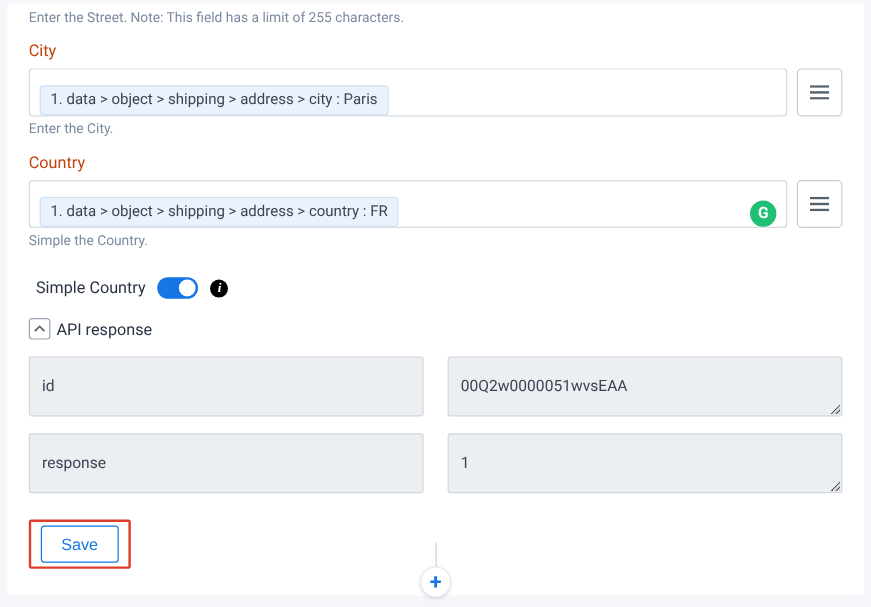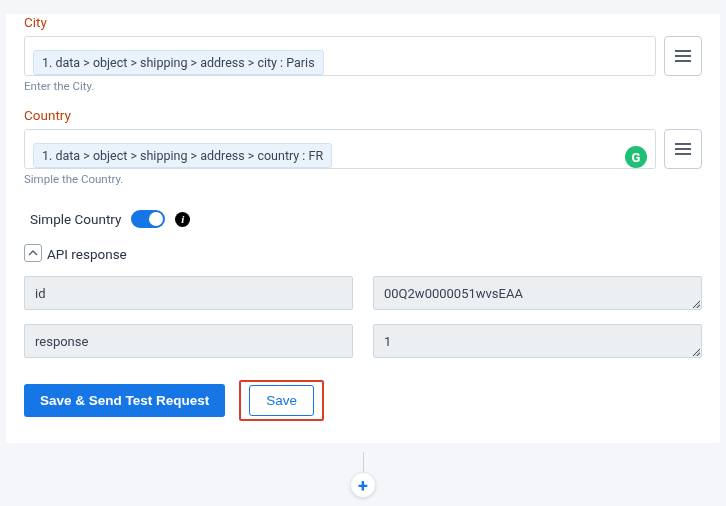--- a/index.html
+++ b/index.html
@@ -145,21 +145,21 @@
     margin-top: 14px;
     display: grid;
     grid-template-columns: 1fr 1fr;
     column-gap: 20px;
     row-gap: 14px;
   }
   .kv-cell {
     background: #eceff2;
     border: 1px solid #d0d6dd;
     border-radius: 2px;
-    height: 34px;
+    height: 50px;
     display: flex;
     align-items: center;
     padding: 0 10px;
     color: #3a4354;
     font-size: 13px;
     position: relative;
   }
   .kv-cell.val {
     resize: both;
     overflow: hidden;
@@ -234,20 +234,21 @@
     justify-content: center;
     cursor: pointer;
   }
   .top-hint { padding-top: 4px; }
 </style>
 </head>
 <body>
 
 <div class="card">
 
+  <div class="hint top-hint">Enter the Street. Note: This field has a limit of 255 characters.</div>
 
   <div class="field-label">City</div>
   <div class="input-row">
     <div class="input-box">
       <span class="chip">1. data &gt; object &gt; shipping &gt; address &gt; city : Paris</span>
     </div>
     <div class="hamburger-btn">
       <svg width="16" height="12" viewBox="0 0 16 12">
         <rect x="0" y="0" width="16" height="2" fill="#55606e"></rect>
         <rect x="0" y="5" width="16" height="2" fill="#55606e"></rect>
@@ -289,21 +290,20 @@
   </div>
 
   <div class="kv-grid">
     <div class="kv-cell">id</div>
     <div class="kv-cell val">00Q2w0000051wvsEAA</div>
     <div class="kv-cell">response</div>
     <div class="kv-cell val">1</div>
   </div>
 
   <div class="btn-row">
-    <button class="btn-primary">Save &amp; Send Test Request</button>
     <span class="save-highlight">
       <button class="btn-secondary">Save</button>
     </span>
   </div>
 
 </div>
 
 <div class="connector">
   <div class="line"></div>
   <div class="plus-circle">+</div>

